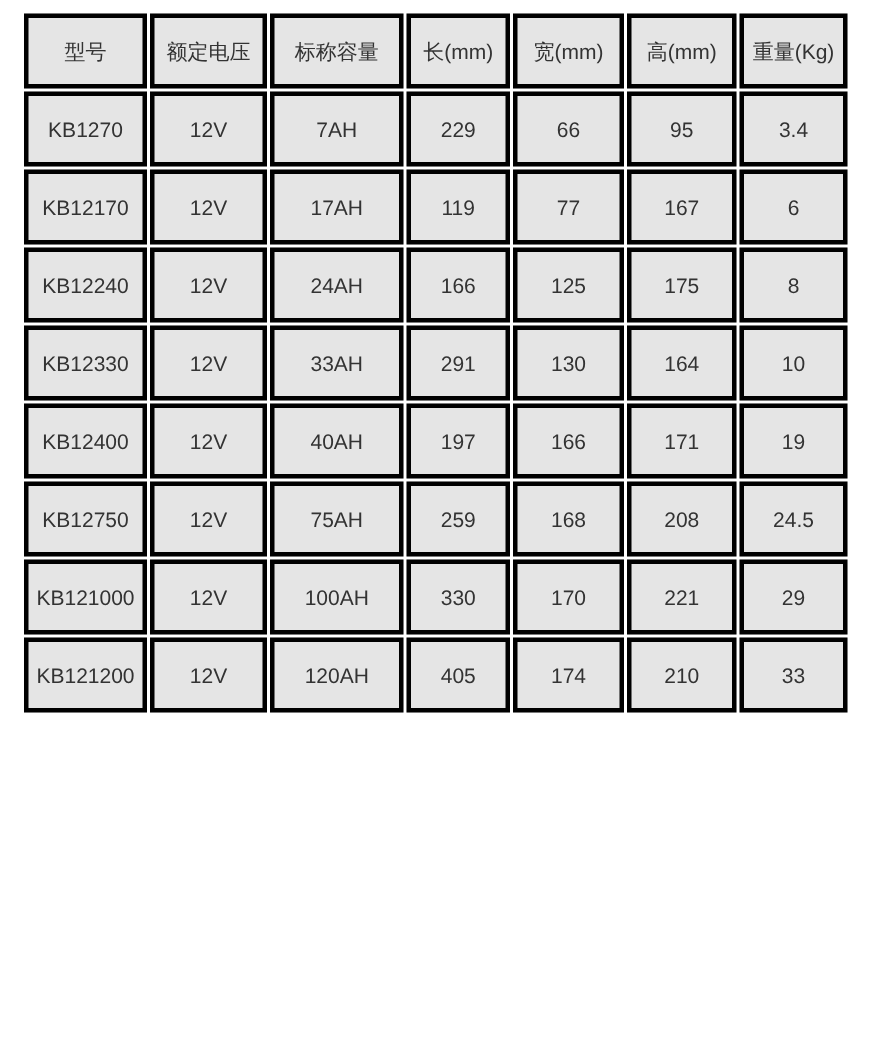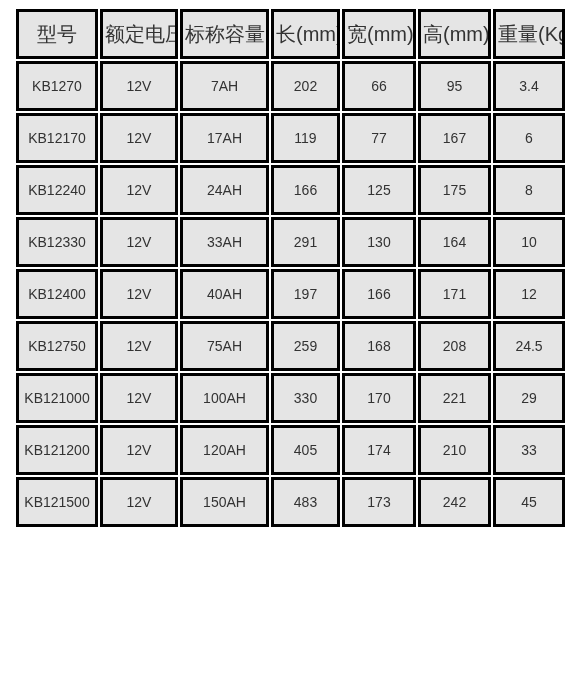--- a/index.html
+++ b/index.html
@@ -37,21 +37,21 @@
     height: 50px;
     padding: 0 2px;
     font-size: 14px;
     line-height: 1.2;
     box-sizing: border-box;
     overflow: hidden;
     white-space: nowrap;
   }
 
   table.spec-table th {
-    font-size: 20px;
+    font-size: 14px;
     margin-top: 37px;
   }
 
   
   col.c0 { width: 82px; }
   col.c1 { width: 78px; }
   col.c2 { width: 89px; }
   col.c3 { width: 69px; }
   col.c4 { width: 74px; }
   col.c5 { width: 73px; }
@@ -80,21 +80,21 @@
           <th>宽(mm)</th>
           <th>高(mm)</th>
           <th>重量(Kg)</th>
         </tr>
     </thead>
     <tbody id="table-body">
         <tr>
           <td>KB1270</td>
           <td>12V</td>
           <td>7AH</td>
-          <td>202</td>
+          <td>229</td>
           <td>66</td>
           <td>95</td>
           <td>3.4</td>
         </tr>
         <tr>
           <td>KB12170</td>
           <td>12V</td>
           <td>17AH</td>
           <td>119</td>
           <td>77</td>
@@ -119,21 +119,21 @@
           <td>164</td>
           <td>10</td>
         </tr>
         <tr>
           <td>KB12400</td>
           <td>12V</td>
           <td>40AH</td>
           <td>197</td>
           <td>166</td>
           <td>171</td>
-          <td>12</td>
+          <td>19</td>
         </tr>
         <tr>
           <td>KB12750</td>
           <td>12V</td>
           <td>75AH</td>
           <td>259</td>
           <td>168</td>
           <td>208</td>
           <td>24.5</td>
         </tr>
@@ -148,24 +148,15 @@
         </tr>
         <tr>
           <td>KB121200</td>
           <td>12V</td>
           <td>120AH</td>
           <td>405</td>
           <td>174</td>
           <td>210</td>
           <td>33</td>
         </tr>
-        <tr>
-          <td>KB121500</td>
-          <td>12V</td>
-          <td>150AH</td>
-          <td>483</td>
-          <td>173</td>
-          <td>242</td>
-          <td>45</td>
-        </tr>
       </tbody>
   </table>
 </div>
 
 </body></html>

